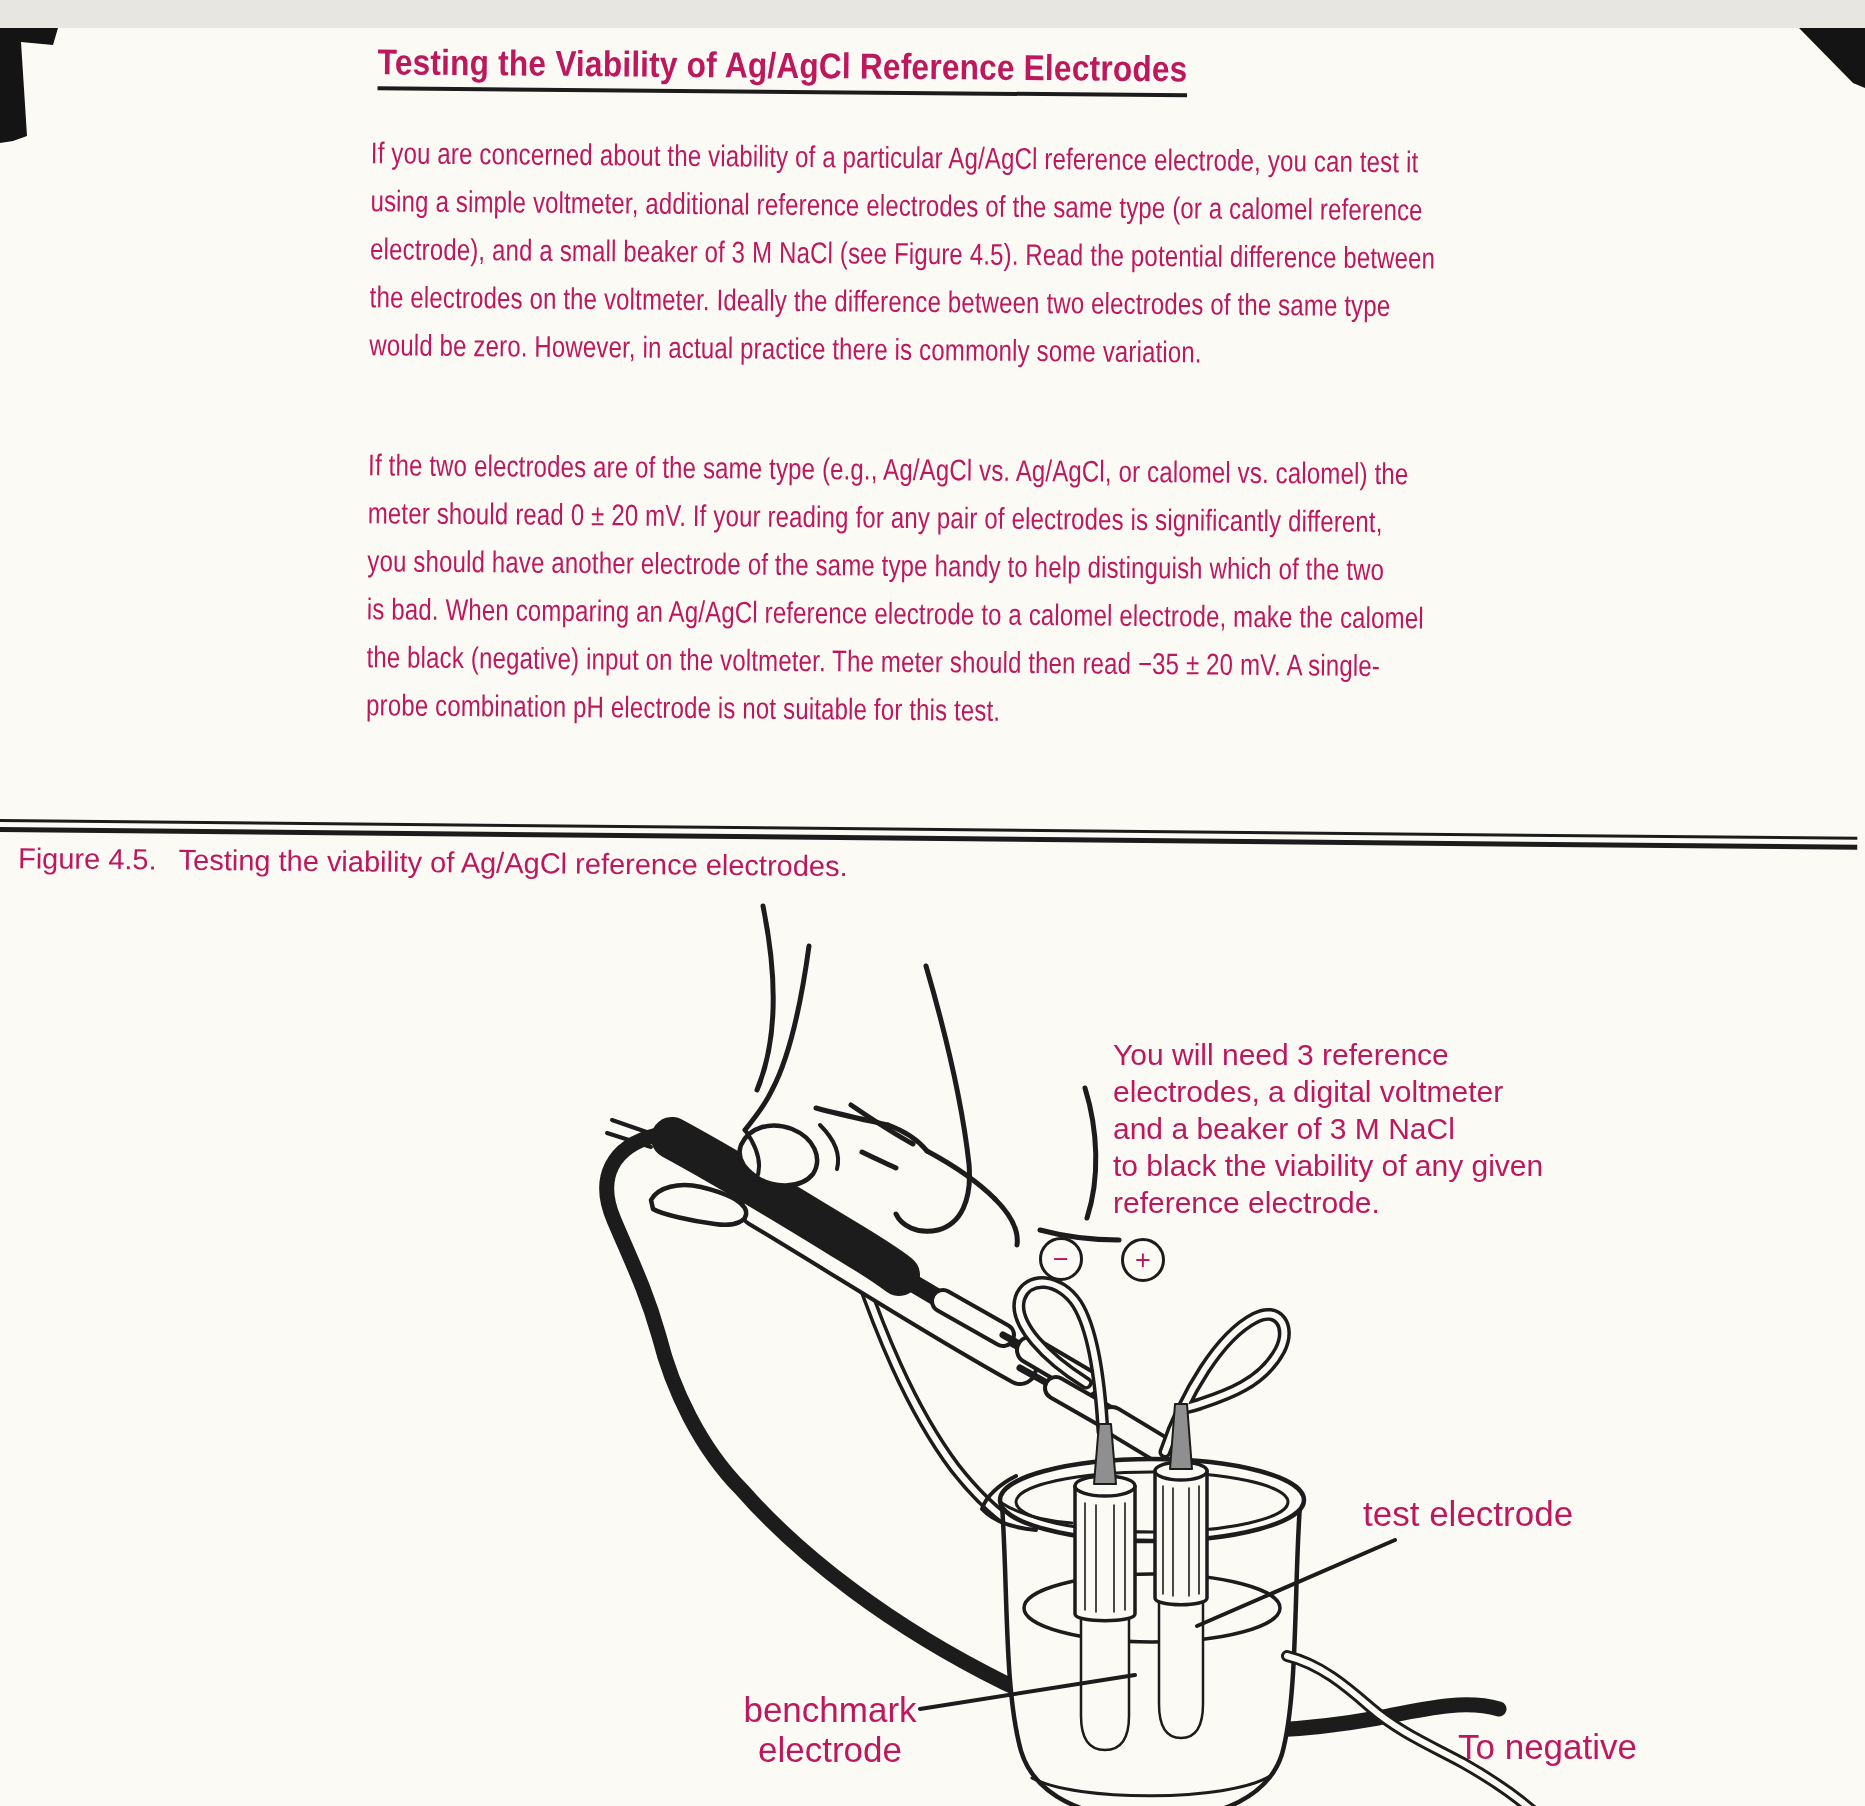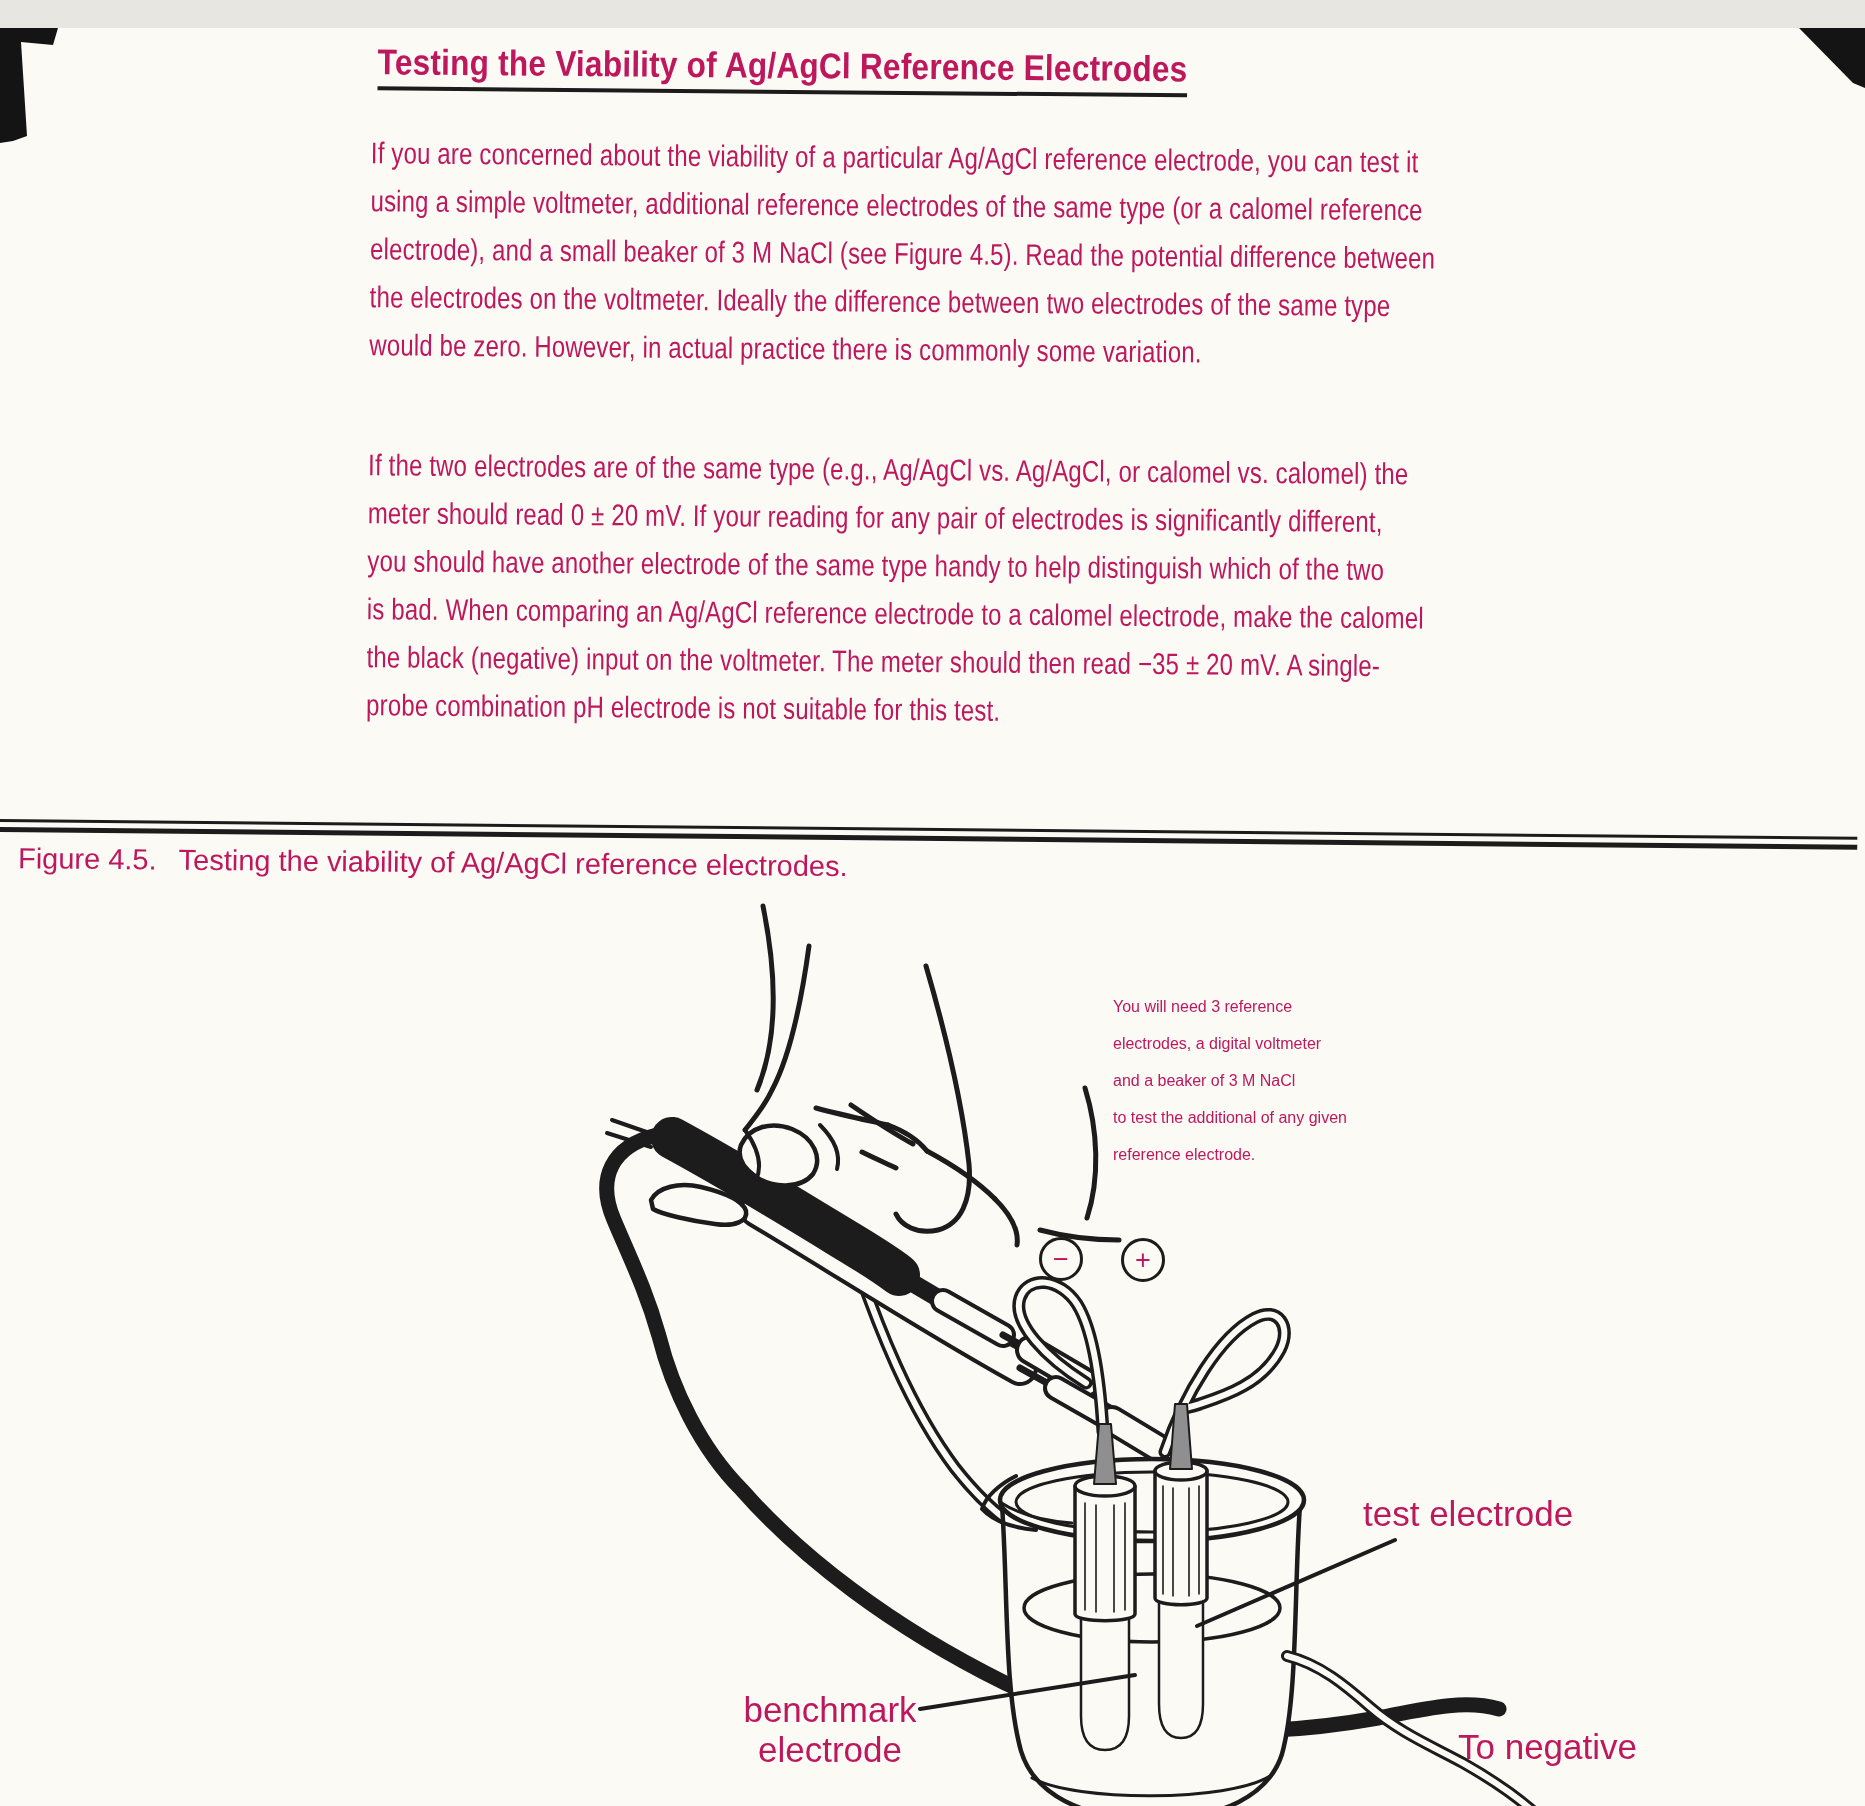--- a/index.html
+++ b/index.html
@@ -25,21 +25,21 @@
   .p1{top:98px;}
   .p2{top:410px;}
   .tline{height:48px;line-height:48px;font-size:30px;white-space:nowrap;
     transform:scaleX(0.80);transform-origin:0 0;letter-spacing:0.2px;}
   .rule{position:absolute;left:0;width:1865px;background:#1c1c1c;}
   .rule-thin{top:791px;height:3px;}
   .rule-thick{top:799px;height:5px;}
   .caption{position:absolute;left:26px;top:814px;font-size:29px;white-space:nowrap;}
   .caption .cap-label{margin-right:22px;}
   .figsvg{position:absolute;left:0;top:0;width:1865px;height:1806px;}
-  .annot{position:absolute;left:1113px;top:960px;font-size:16px;line-height:37px;
+  .annot{position:absolute;left:1113px;top:1008px;font-size:30px;line-height:37px;
     white-space:nowrap;}
   .term{position:absolute;width:44px;height:44px;border:3px solid #1c1c1c;
     border-radius:50%;background:#fbfaf5;display:flex;align-items:center;
     justify-content:center;font-size:27px;box-sizing:border-box;}
   .term-minus{left:1039px;top:1209px;}
   .term-plus{left:1121px;top:1210px;}
   .lbl{position:absolute;font-size:35px;white-space:nowrap;}
   .lbl-test{left:1363px;top:1466px;}
   .lbl-benchmark{left:740px;top:1662px;width:180px;text-align:center;line-height:40px;}
   .lbl-voltmeter{left:1458px;top:1699px;}
@@ -197,21 +197,21 @@
     <div class="rule rule-thick"></div>
     <div class="caption">
       <span class="cap-label">Figure 4.5.</span><span>Testing the viability of Ag/AgCl reference electrodes.</span>
     </div>
   </div>
 
   <div class="annot">
     <div>You will need 3 reference</div>
     <div>electrodes, a digital voltmeter</div>
     <div>and a beaker of 3 M NaCl</div>
-    <div>to test the additional of any given</div>
+    <div>to black the viability of any given</div>
     <div>reference electrode.</div>
   </div>
 
   <div class="term term-minus">
     <span>−</span>
   </div>
   <div class="term term-plus">
     <span>+</span>
   </div>
 

